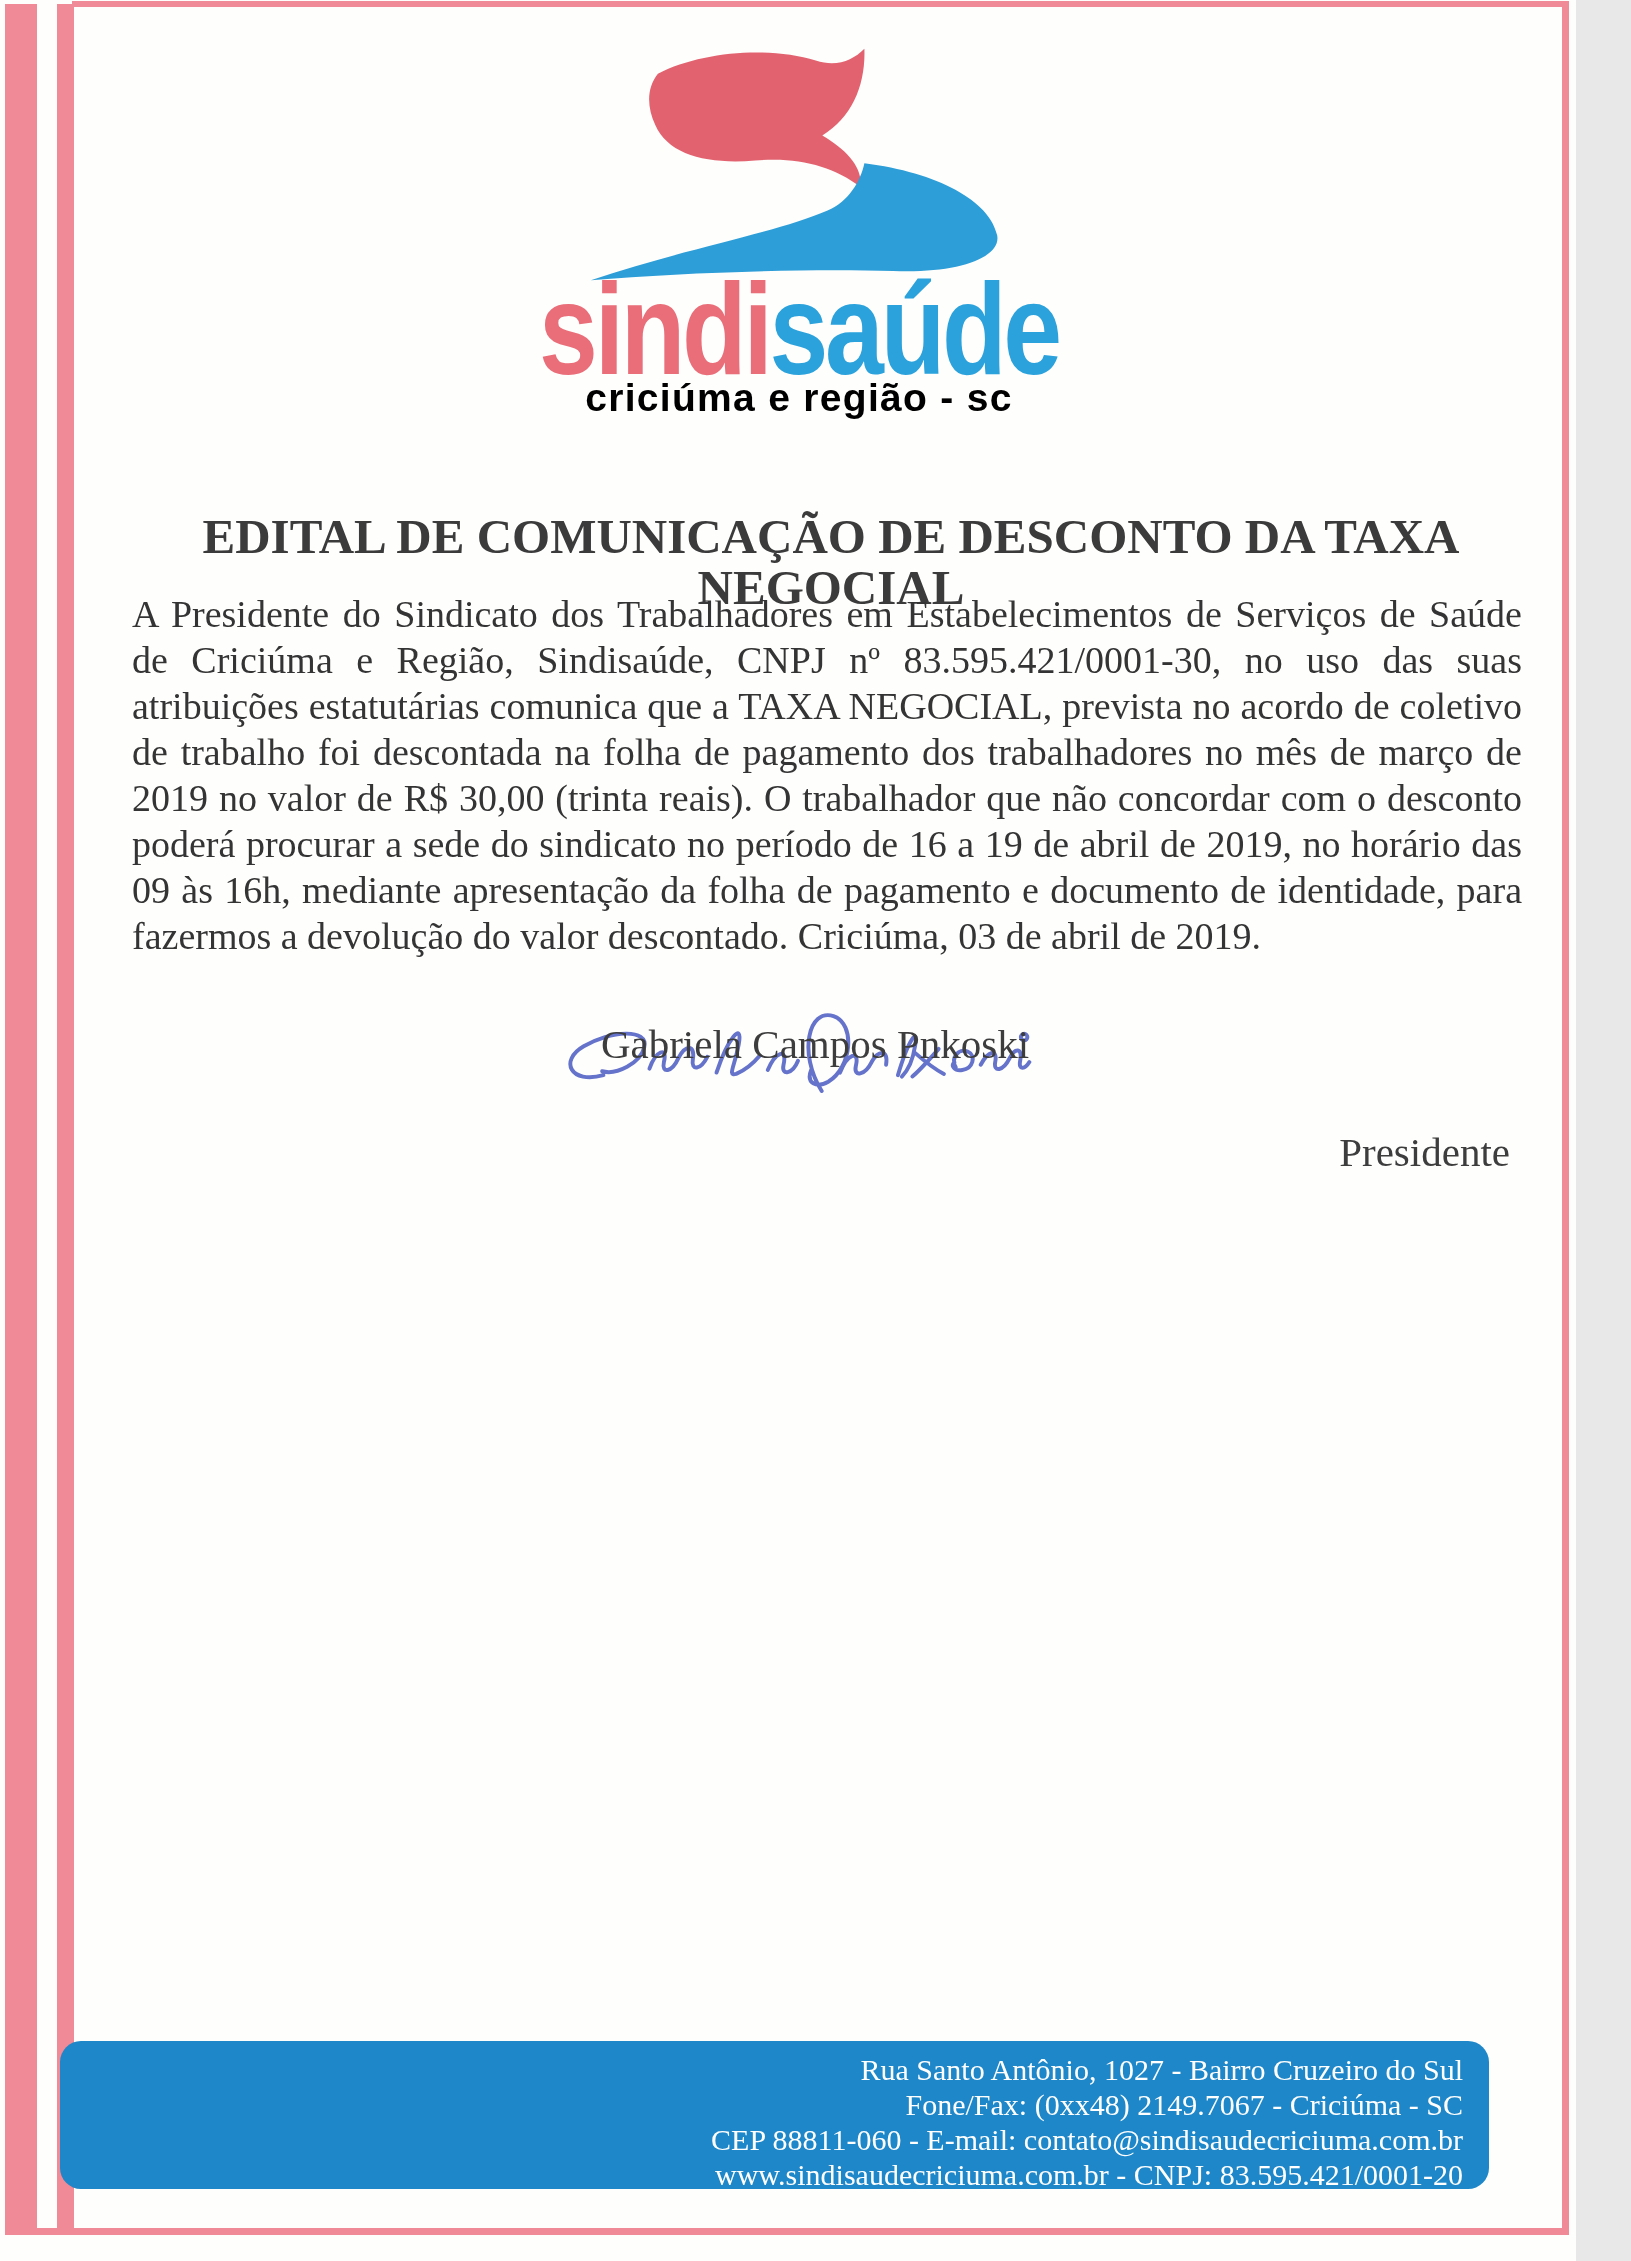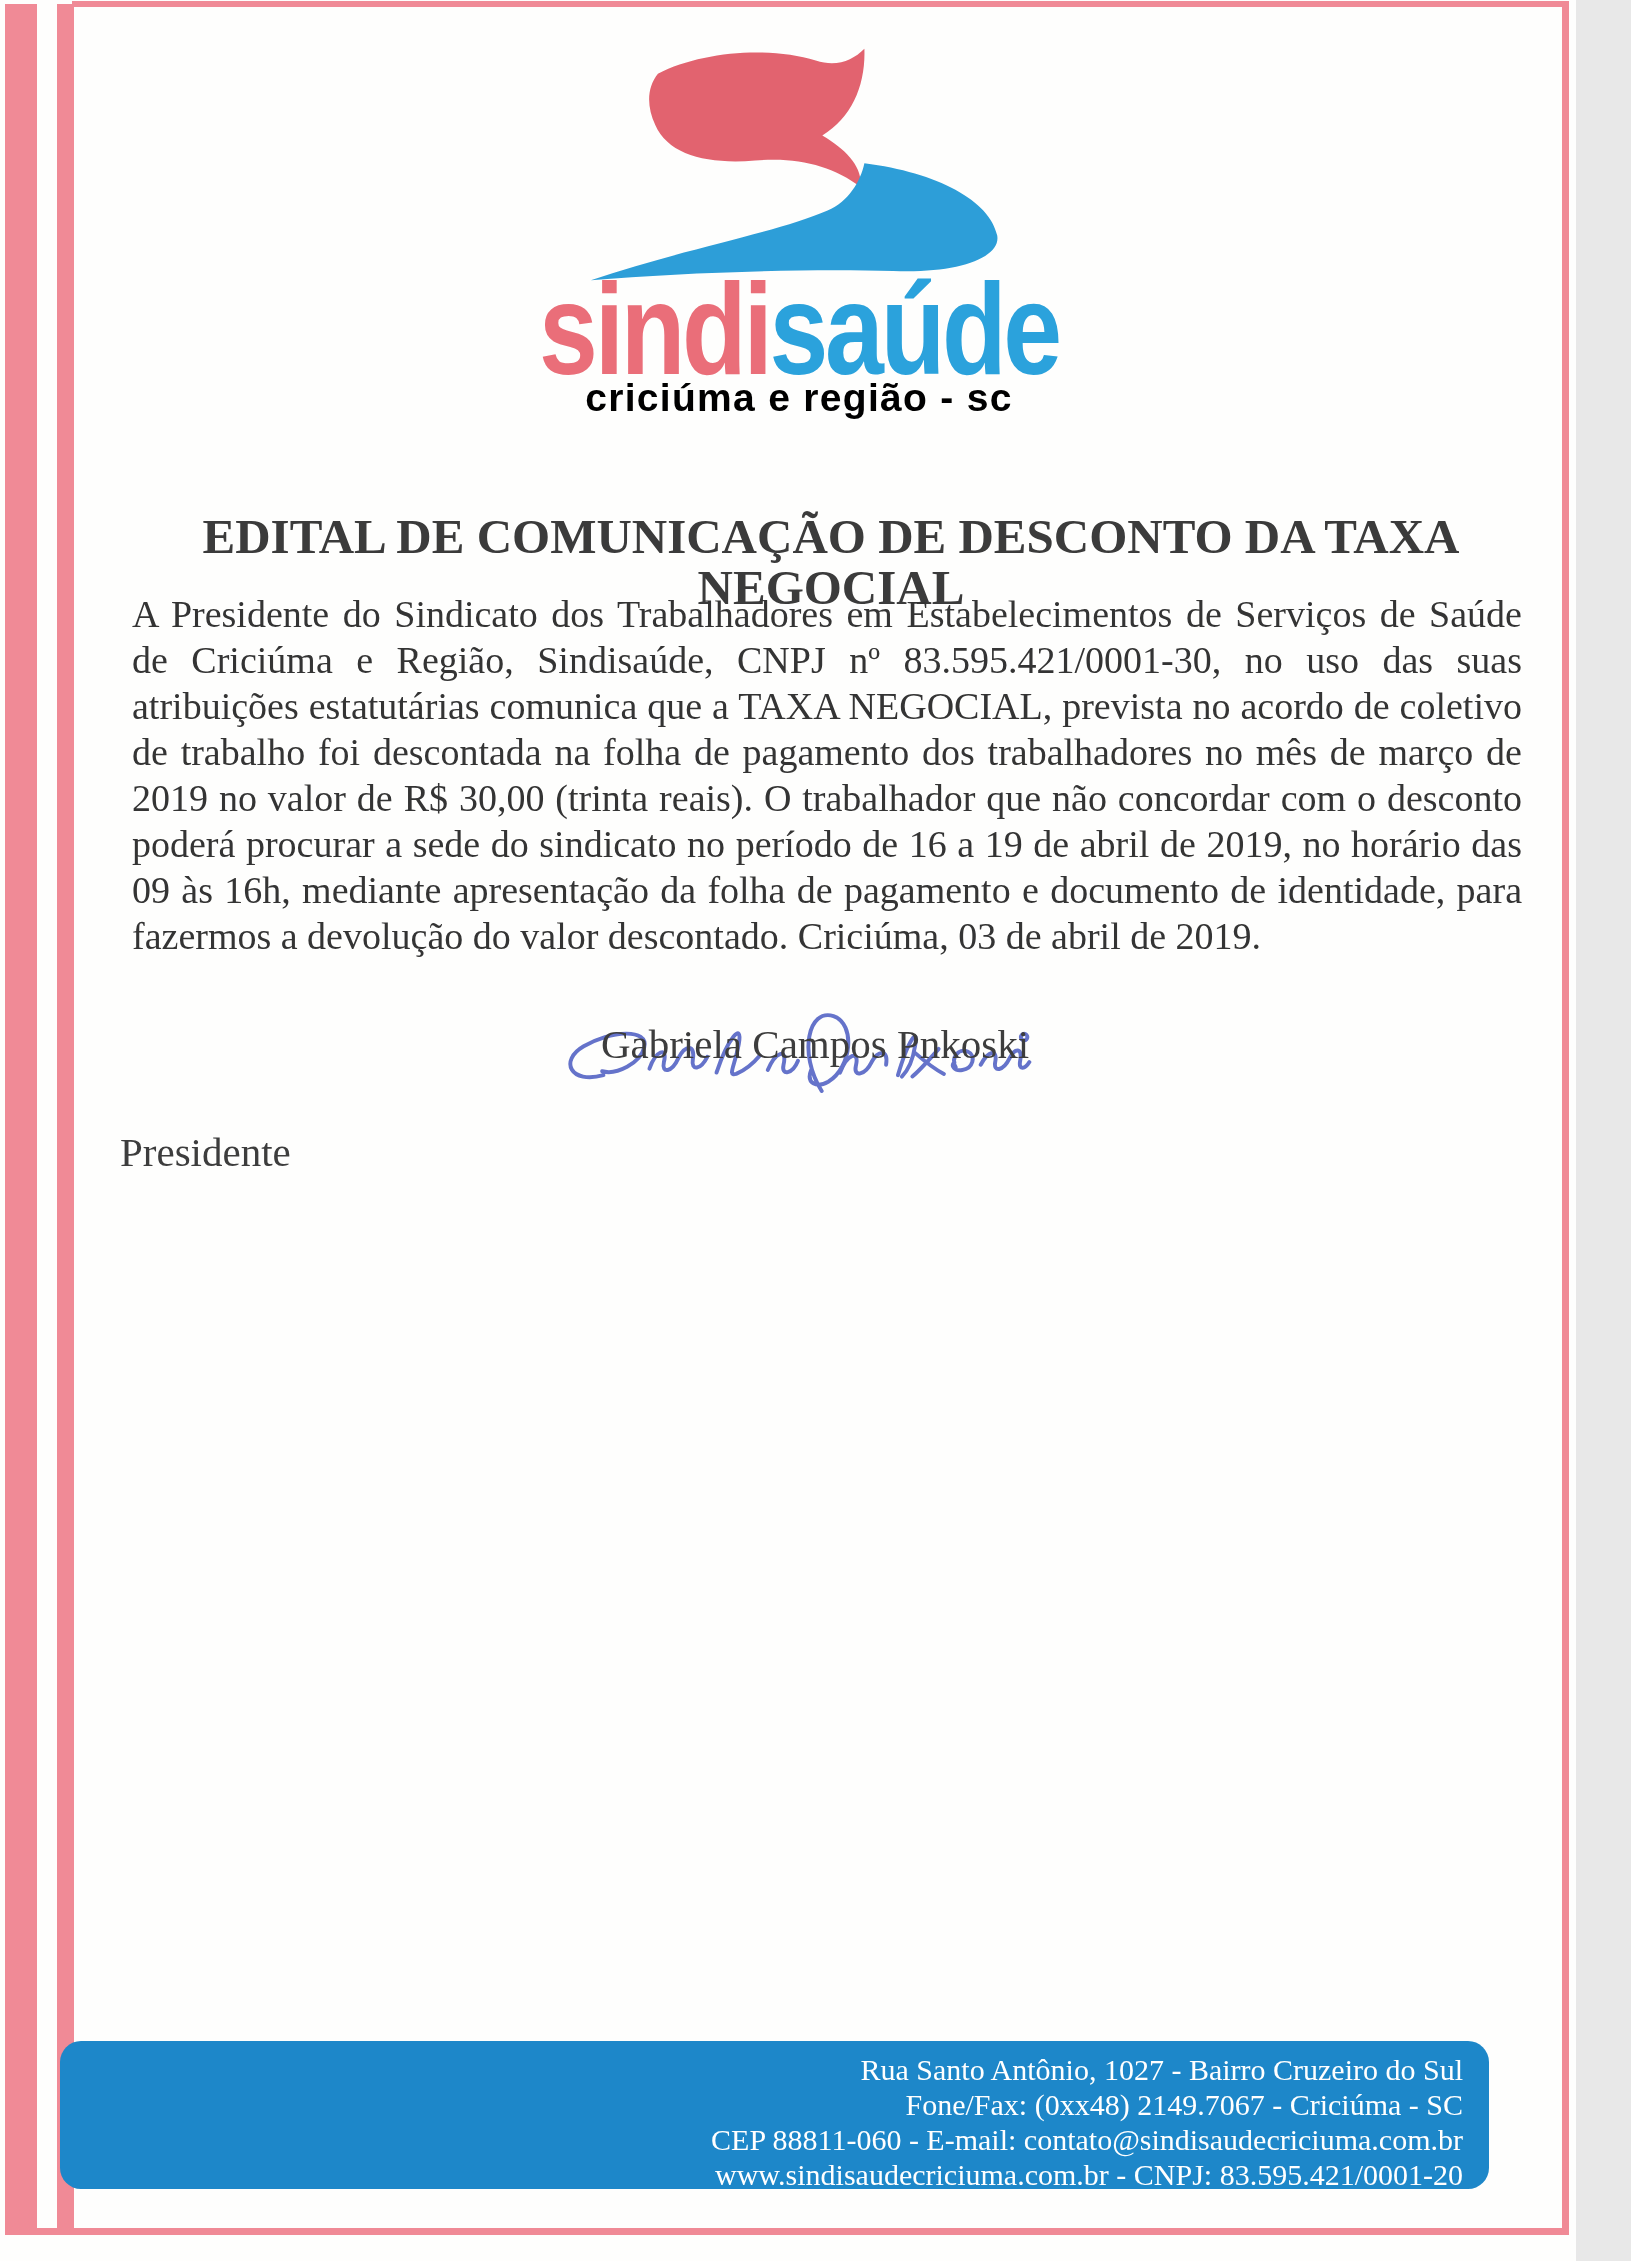--- a/index.html
+++ b/index.html
@@ -48,21 +48,21 @@
   }
 
   
   .signature-svg{position:absolute;left:564px;top:1012px;width:468px;height:87px;}
   .signer-name{
     position:absolute;left:120px;top:1021px;width:1390px;
     text-align:center;font-size:41px;line-height:46px;color:#3d3d3d;
   }
   .signer-role{
     position:absolute;left:120px;top:1129px;width:1390px;
-    text-align:left;font-size:41px;line-height:46px;color:#3d3d3d;
+    text-align:right;font-size:41px;line-height:46px;color:#3d3d3d;
   }
 
   
   .footer{
     position:absolute;left:60px;top:2041px;width:1429px;height:148px;
     background:#1d87c9;
     font-family:Liberation Serif, serif;color:#ffffff;
     box-sizing:border-box;padding:10.5px 26px 0 0;border-radius:21px;
   }
   .footer .line{

